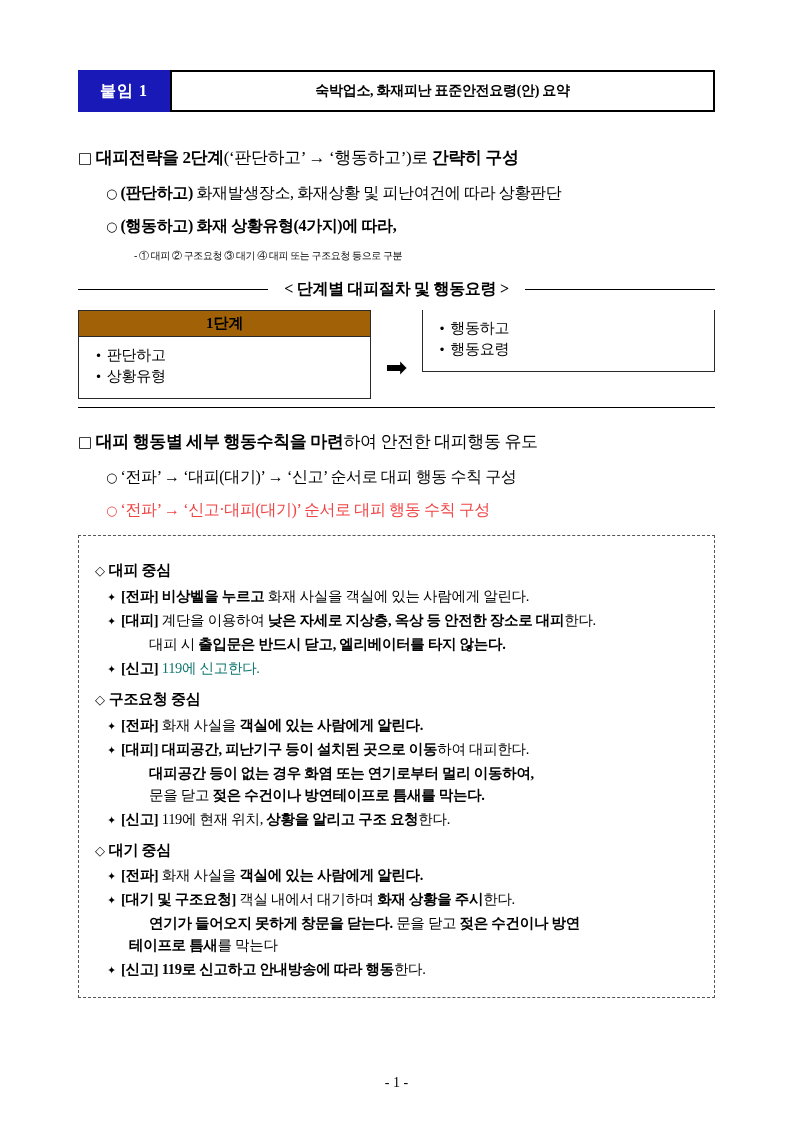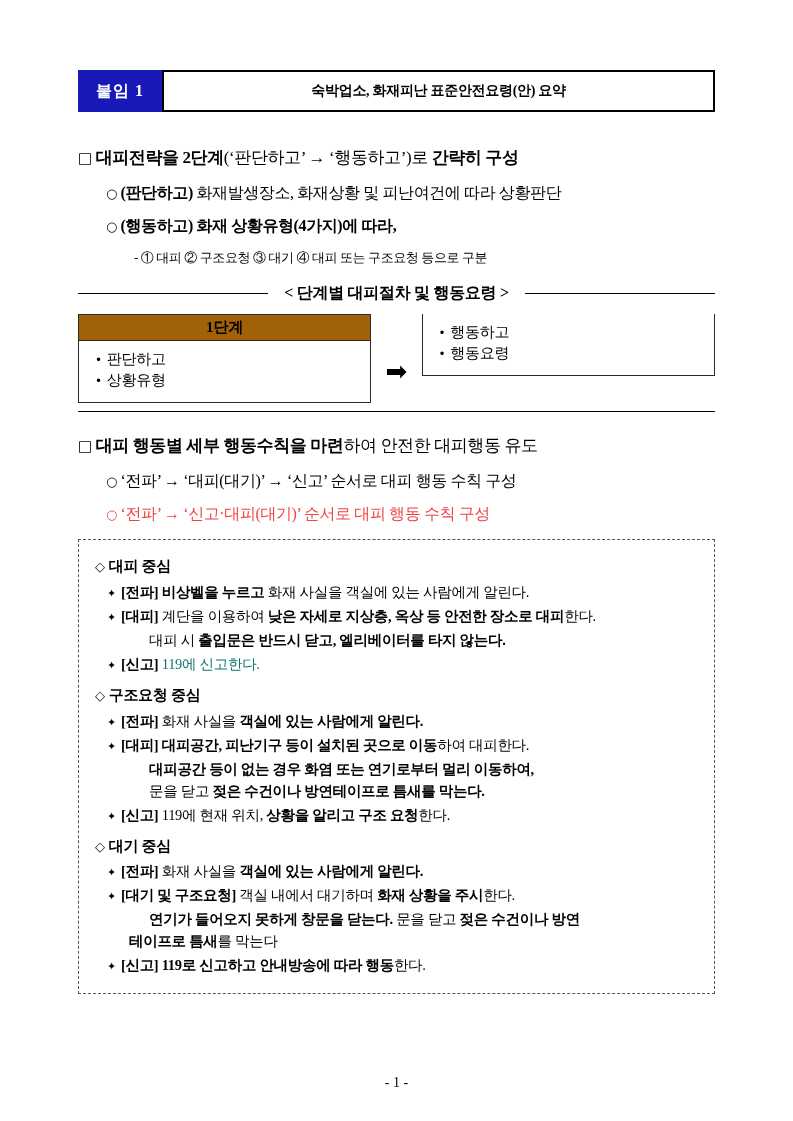--- a/index.html
+++ b/index.html
@@ -30,21 +30,21 @@
     margin-bottom: 34px;
   }
   .attach-tag {
     background: #1819b7;
     color: #ffffff;
     font-weight: bold;
     font-size: 16px;
     display: flex;
     align-items: center;
     justify-content: center;
-    width: 84px;
+    width: 92px;
     letter-spacing: 1px;
   }
   .title-box {
     flex: 1;
     border: 2px solid #000000;
     display: flex;
     align-items: center;
     justify-content: center;
     font-size: 14px;
     font-weight: bold;
@@ -59,21 +59,21 @@
     letter-spacing: -0.4px;
   }
   .lvl1 .thin { font-weight: normal; }
   .lvl2 {
     font-size: 16px;
     margin: 0 0 12px 28px;
     letter-spacing: -0.4px;
   }
   .lvl2 .b { font-weight: bold; }
   .lvl3 {
-    font-size: 13px;
+    font-size: 10px;
     margin: 0 0 10px 56px;
     letter-spacing: -0.4px;
   }
   .sq { font-family: "DejaVu Sans", sans-serif; font-size: 15px; }
   .ci { font-family: "DejaVu Sans", sans-serif; font-size: 13px; }
 
   
   .diagram {
     margin: 16px 0 22px 0;
   }
@@ -146,21 +146,21 @@
     margin-top: 14px;
     font-size: 14.5px;
     line-height: 1.45;
   }
   .grp-title {
     font-weight: bold;
     font-size: 15px;
     margin: 10px 0 4px 0;
     letter-spacing: -0.3px;
   }
-  .grp-title:first-child { margin-top: 4px; }
+  .grp-title:first-child { margin-top: 12px; }
   .dia { font-family: "DejaVu Sans", sans-serif; font-size: 13px; margin-right: 4px; }
   .item {
     margin: 3px 0 3px 12px;
     letter-spacing: -0.3px;
   }
   .item .mk { font-family: "DejaVu Sans", sans-serif; font-size: 11px; margin-right: 5px; }
   .cont {
     margin: 1px 0 1px 54px;
     letter-spacing: -0.3px;
   }

